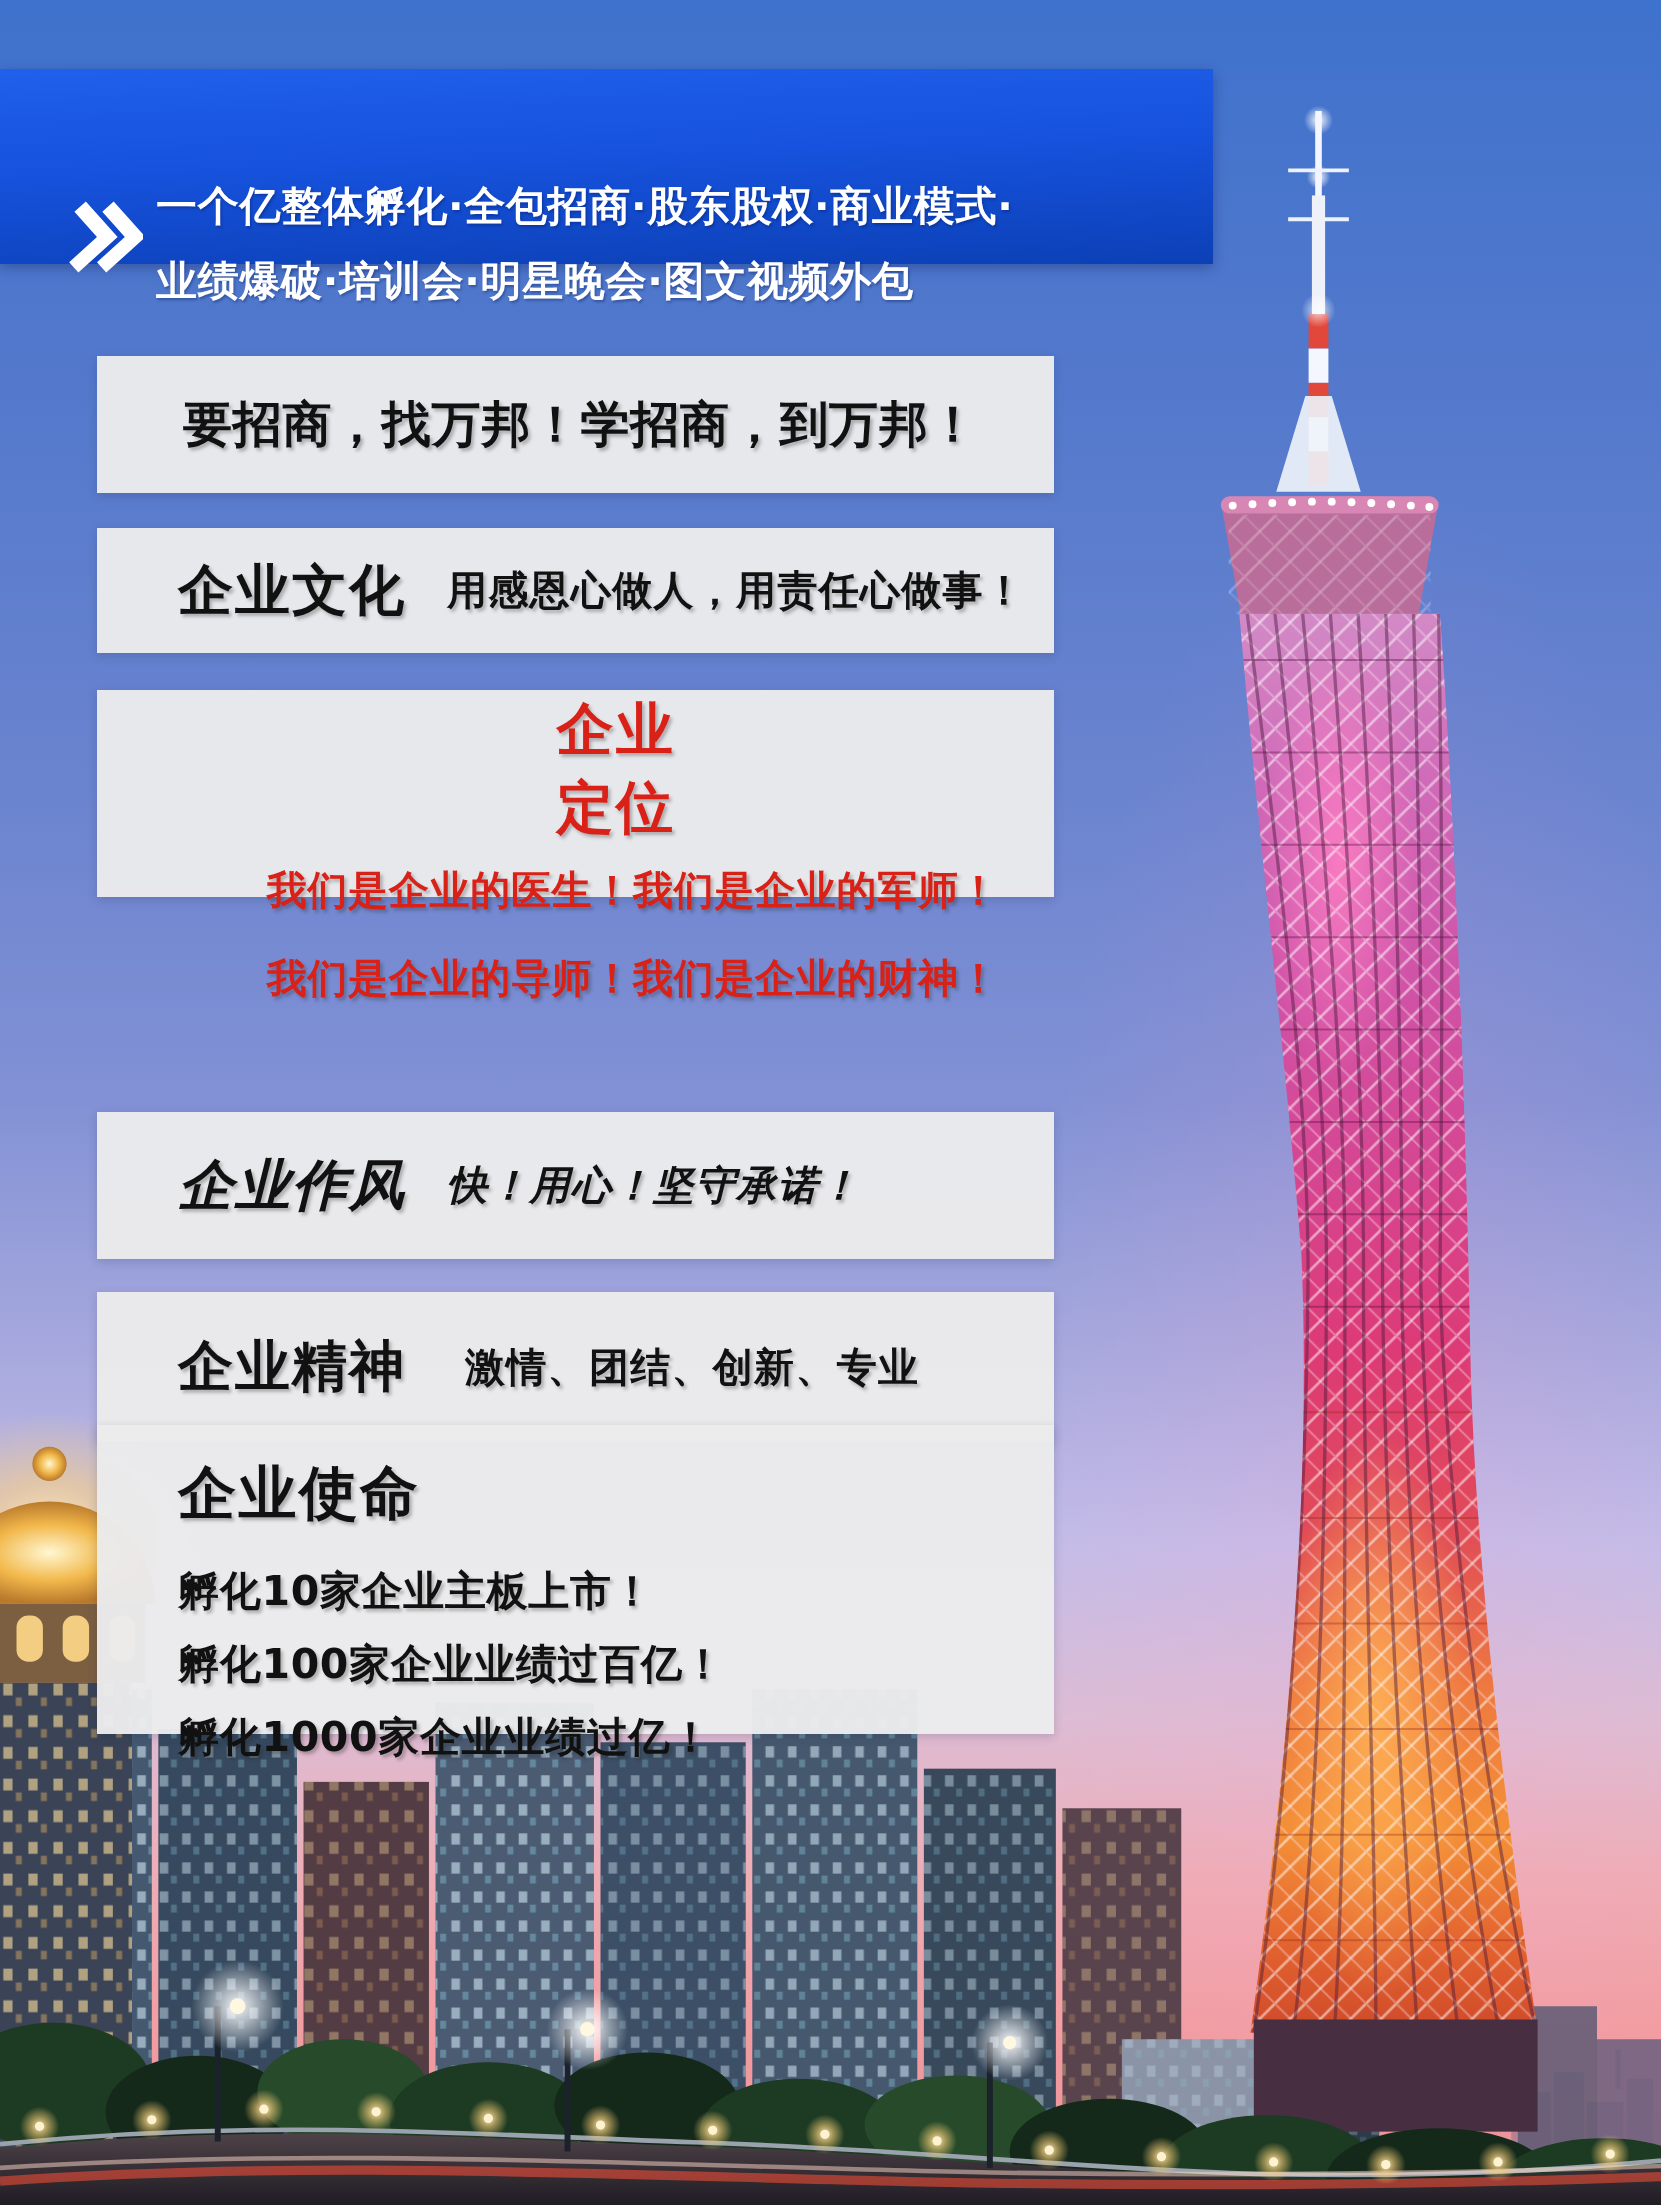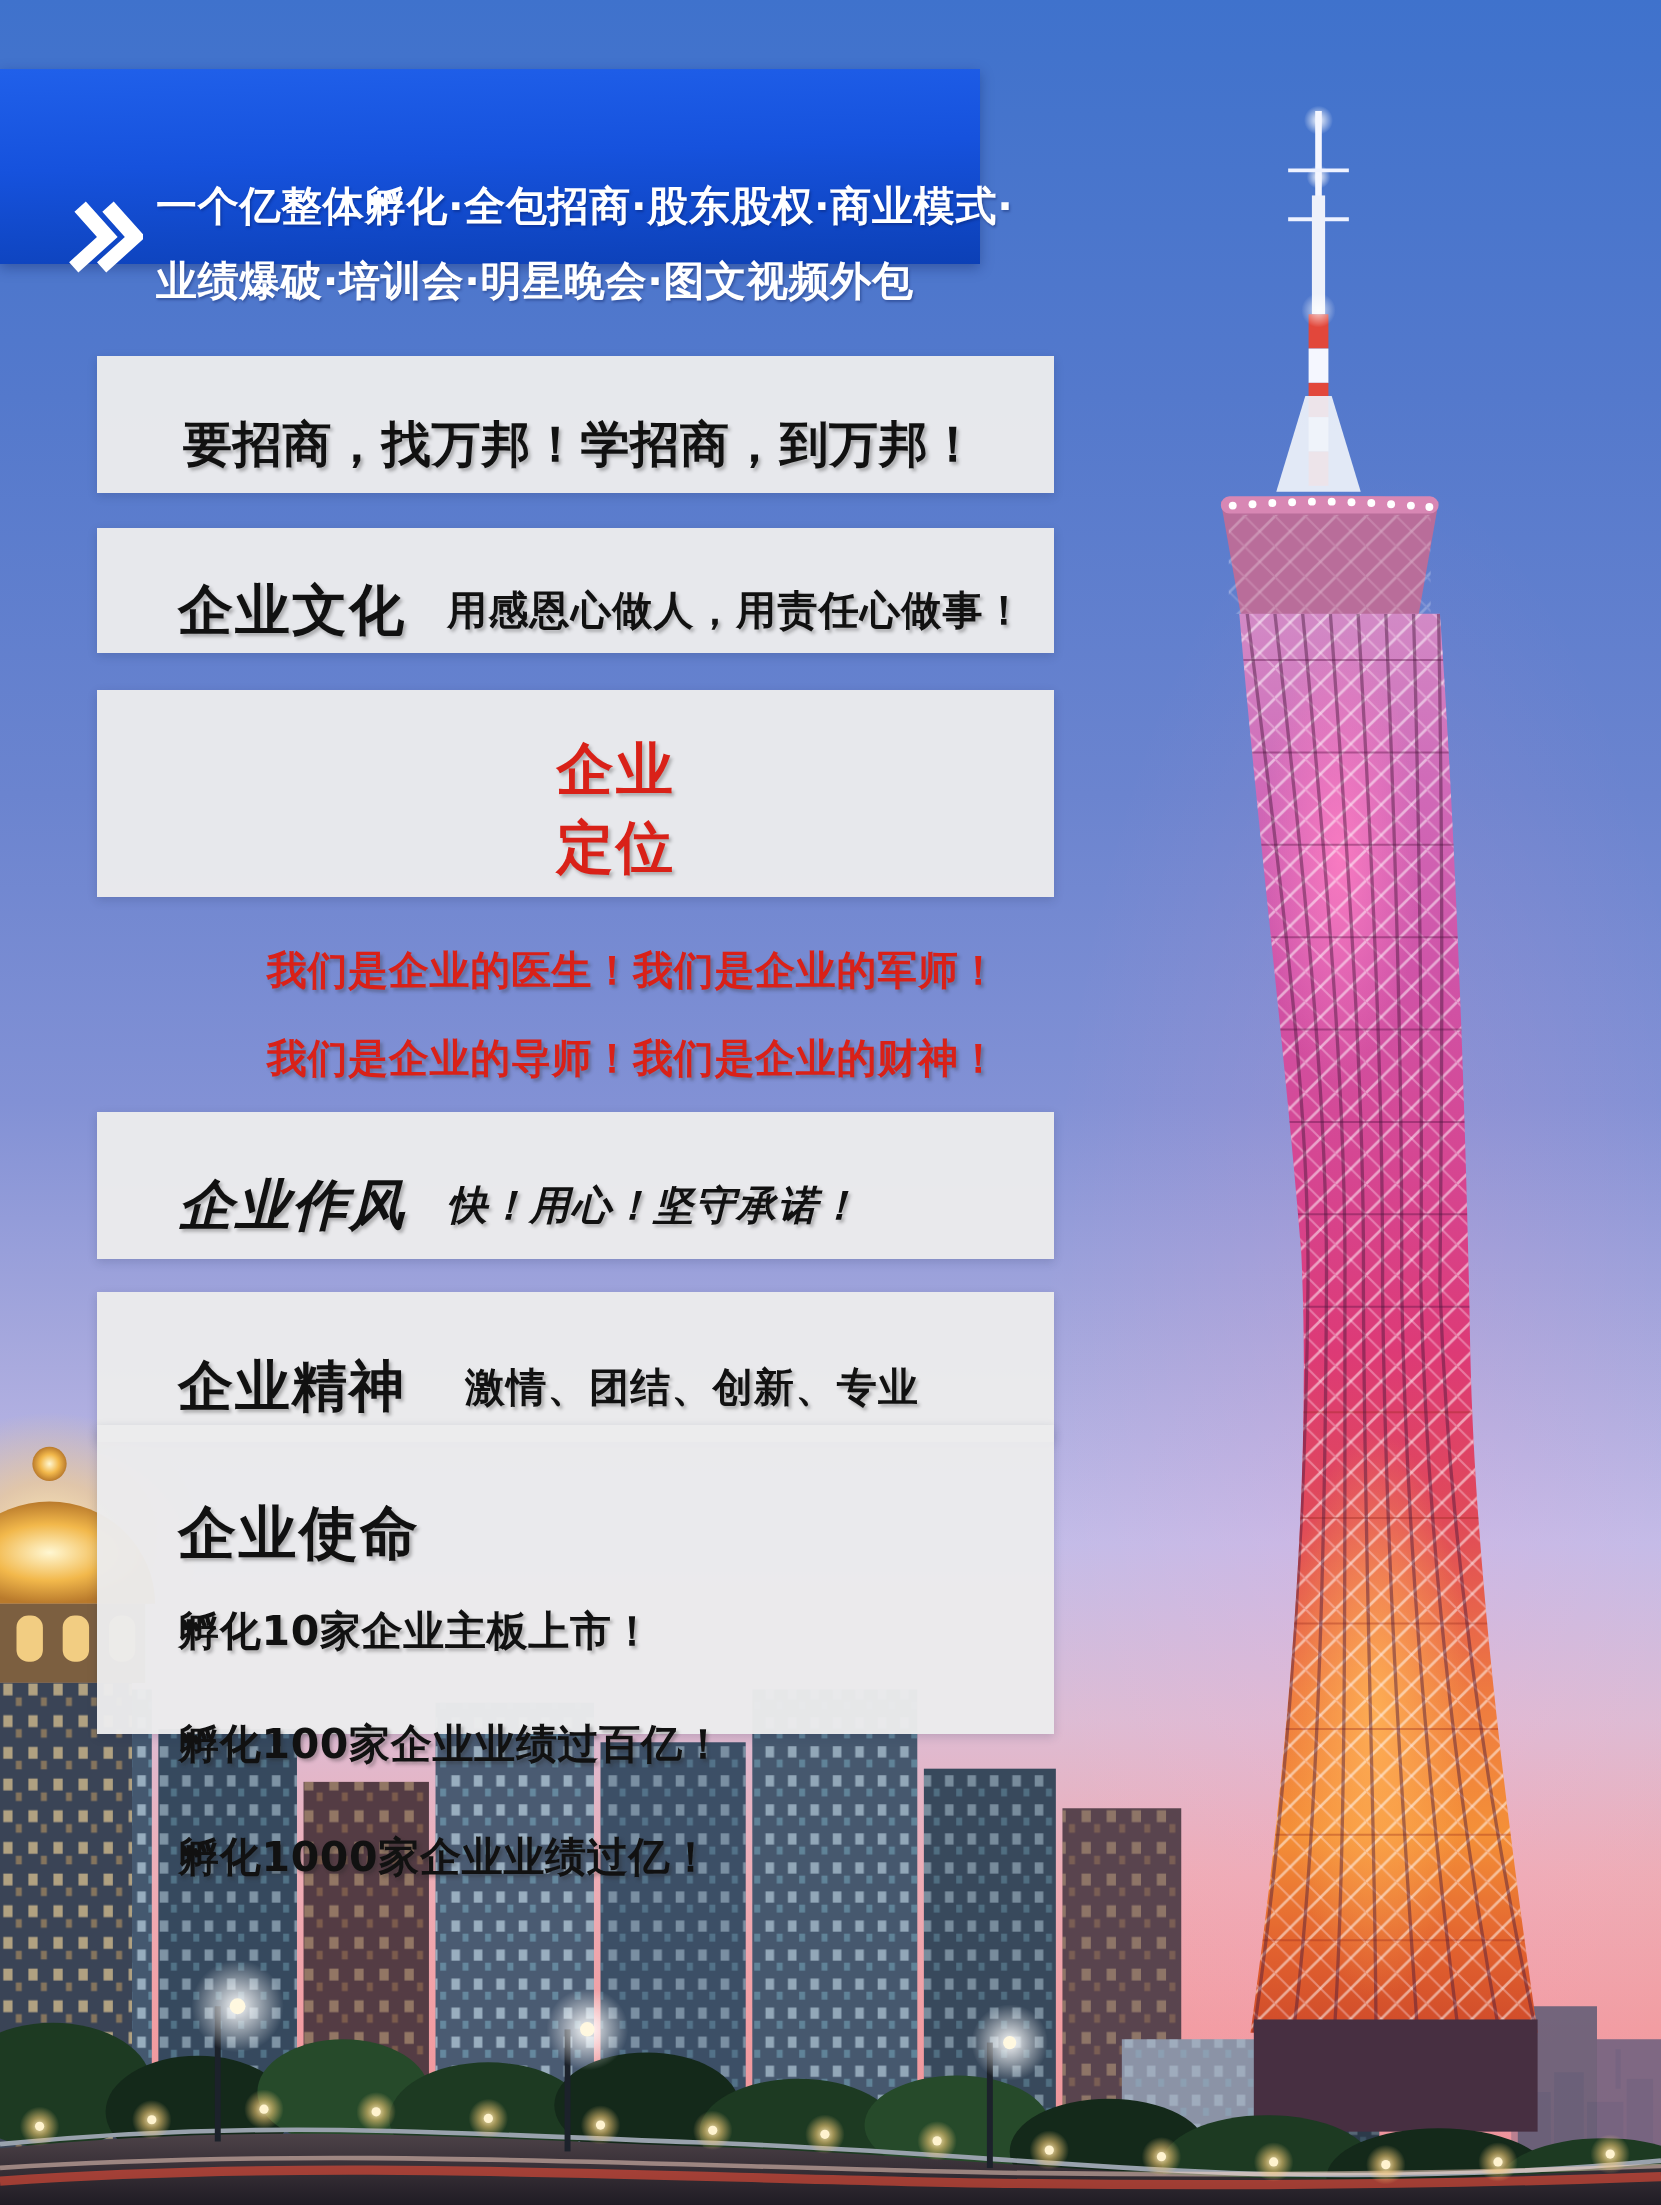--- a/index.html
+++ b/index.html
@@ -7,39 +7,39 @@
     position:relative;width:1661px;height:2205px;overflow:hidden;
     font-family:"DejaVu Sans","Liberation Sans",sans-serif;
     background:linear-gradient(180deg,
       #3f72cc 0%,#5479cc 18%,#6b84cf 36%,#8291d5 50%,
       #a9aade 62%,#c3bce8 70%,#ddbcd4 78%,#eeadb6 85%,
       #f29da2 92%,#e98f95 100%);
   }
   svg.bg{position:absolute;left:0;top:0;}
   
   .banner{
-    position:absolute;left:0;top:69px;width:980px;height:195px;
+    position:absolute;left:0;top:69px;width:1213px;height:195px;
     background:linear-gradient(178deg,#2060ea 0%,#1652dd 45%,#0c40b6 100%);
     box-shadow:0 4px 12px rgba(10,30,90,.35);
   }
   .chev{position:absolute;left:67px;top:129px;width:76px;height:78px;}
   .banner-text{
     position:absolute;left:156px;top:100px;color:#ffffff;
     font-size:41px;font-weight:900;line-height:75px;letter-spacing:0.7px;
     text-shadow:1.3px 2px 2.6px rgba(0,20,80,.35);white-space:nowrap;
   }
   
   .box{
     position:absolute;left:97px;width:957px;
     background:rgba(235,235,236,.97);
     color:#111;box-sizing:border-box;
     box-shadow:0 2.6px 9.2px rgba(30,40,70,.18);
   }
   .row{display:flex;align-items:baseline;height:100%;padding-left:81px;white-space:nowrap;}
-  .t{text-shadow:2.6px 3.3px 3.3px rgba(40,40,40,.30);margin-top:40px;}
+  .t{text-shadow:2.6px 3.3px 3.3px rgba(40,40,40,.30);}
   .title{font-size:55px;font-weight:900;letter-spacing:2px;}
   .sub{font-size:40px;font-weight:900;letter-spacing:1.3px;margin-left:41px;}
   .slogan-box{top:356px;height:137px;}
   .slogan-box .row{padding-left:86px;align-items:center;}
   .slogan{font-size:49px;font-weight:900;letter-spacing:0.7px;}
   .box-culture{top:528px;height:125px;}
   .box-culture .row{align-items:center;}
   .box-pos{top:690px;height:207px;color:#d92118;}
   .pos-wrap{display:flex;align-items:center;height:100%;padding-left:81px;white-space:nowrap;flex-direction:column;}
   .pos-label{font-size:57px;font-weight:900;line-height:78px;letter-spacing:2.6px;}

